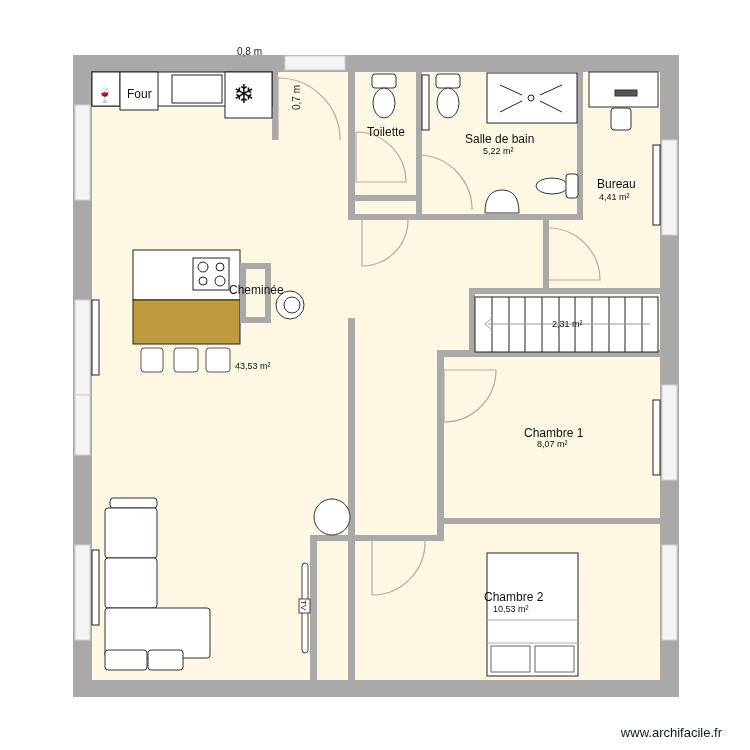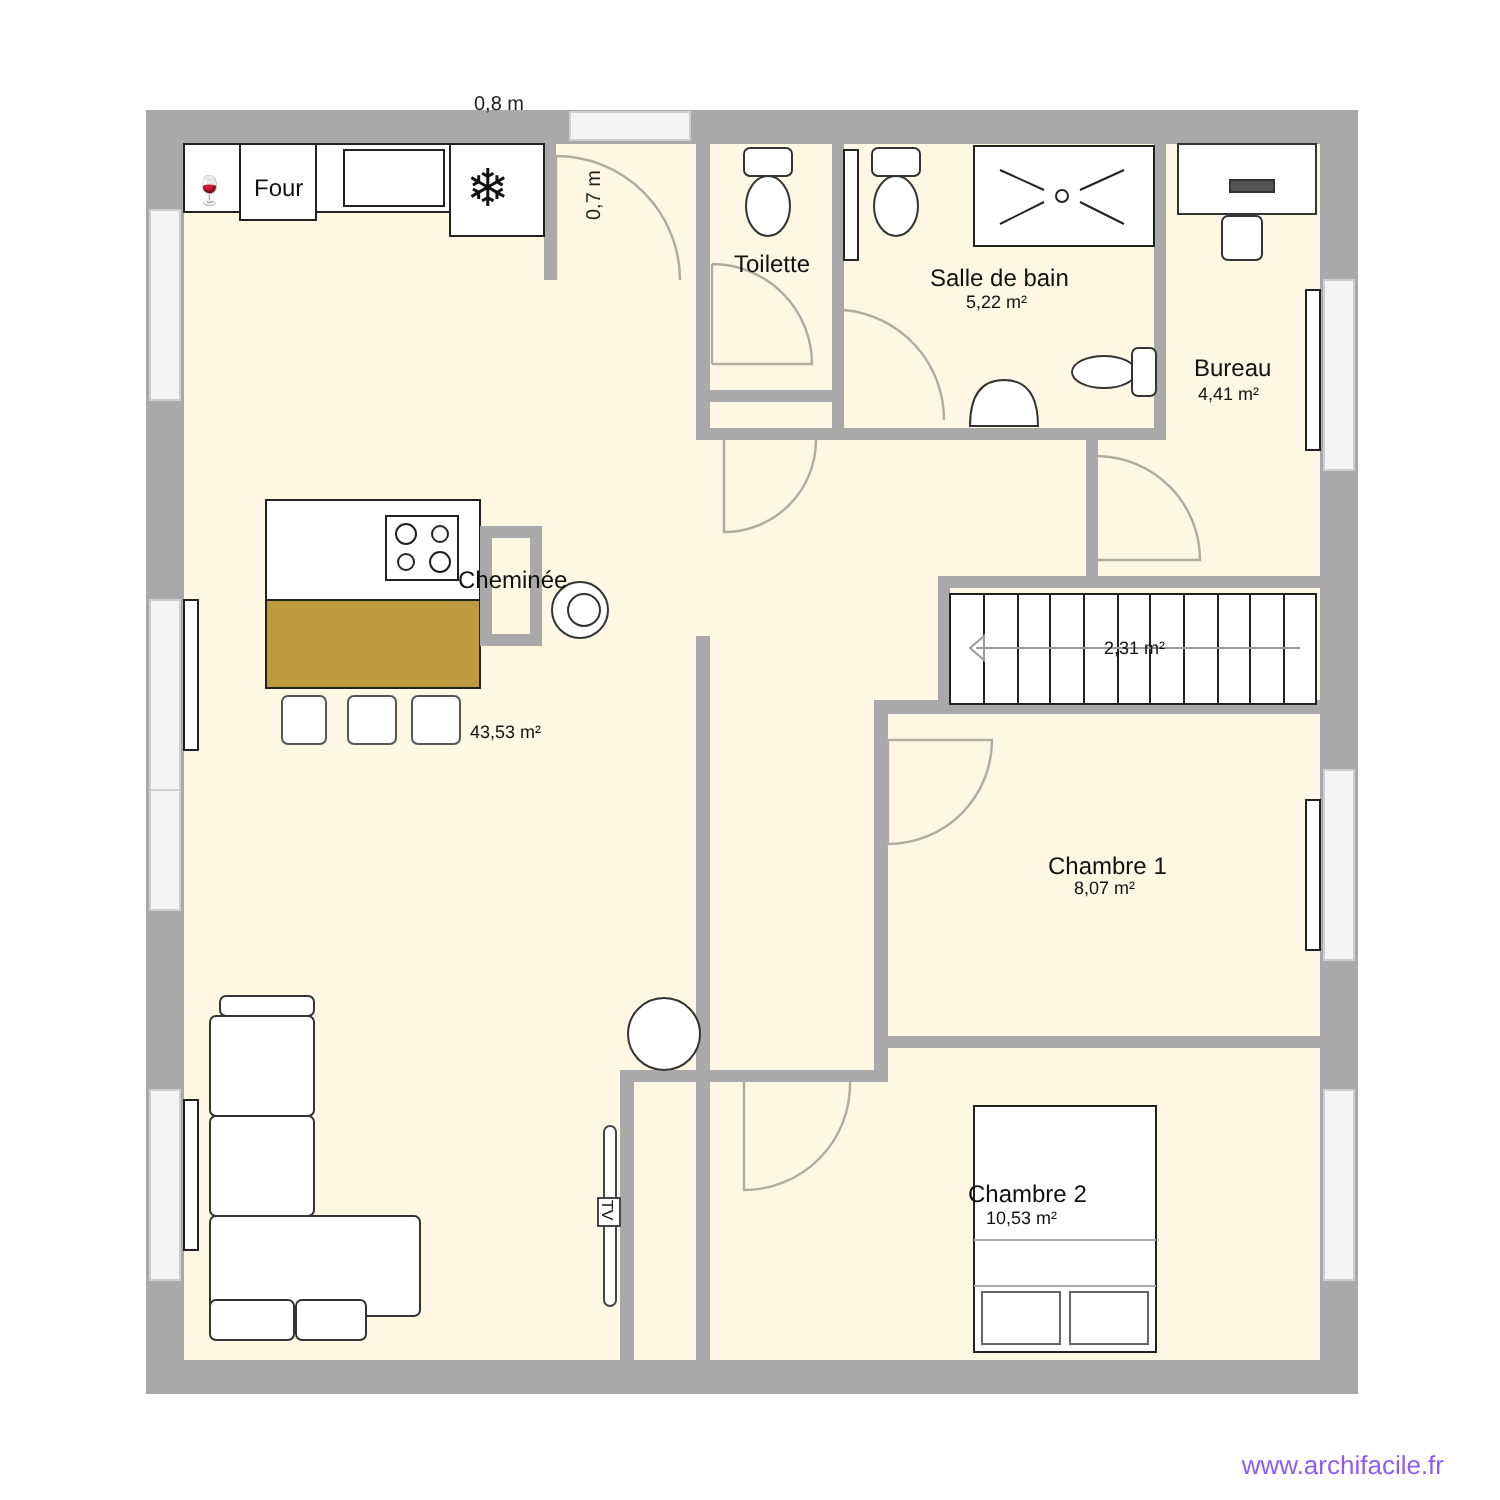--- a/index.html
+++ b/index.html
@@ -2,21 +2,21 @@
 <html><head>
 <meta charset="utf-8">
 <style>
   html, body { margin:0; padding:0; background:#ffffff; }
   body { width:750px; height:750px; position:relative; overflow:hidden; font-family:"Liberation Sans", sans-serif; }
   #plan { position:absolute; left:0; top:0; width:750px; height:750px; }
   .lbl { font-family:"Liberation Sans", sans-serif; fill:#111; }
   .room-name { font-size:12px; }
   .room-area { font-size:9px; }
   .dim { font-size:10px; fill:#222; }
-  .wm { position:absolute; right:28px; bottom:10px; font-size:13px; color:#8b5cf6; font-family:"Liberation Sans", sans-serif; }
+  .wm { position:absolute; right:28px; bottom:10px; font-size:13px; color:#0f172a; font-family:"Liberation Sans", sans-serif; }
 </style>
 </head>
 <body>
 
 <svg id="plan" viewBox="0 0 750 750" xmlns="http://www.w3.org/2000/svg">
 
   <rect x="92" y="72" width="568" height="608" fill="#fdf7e4"></rect>
 
   <g fill="#a9a9a9">
     <rect x="73" y="55" width="606" height="17"></rect>

